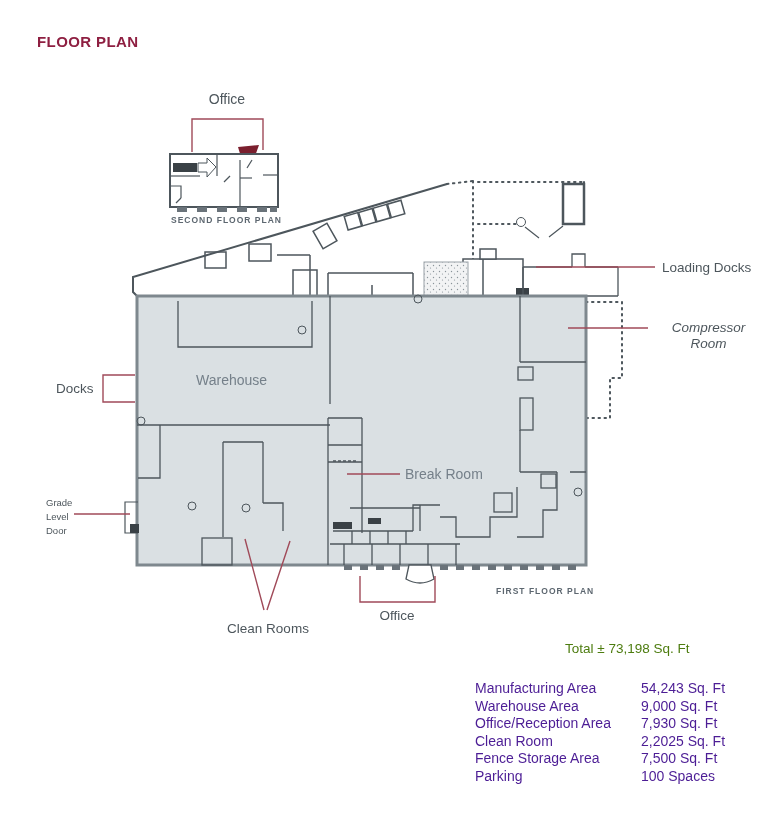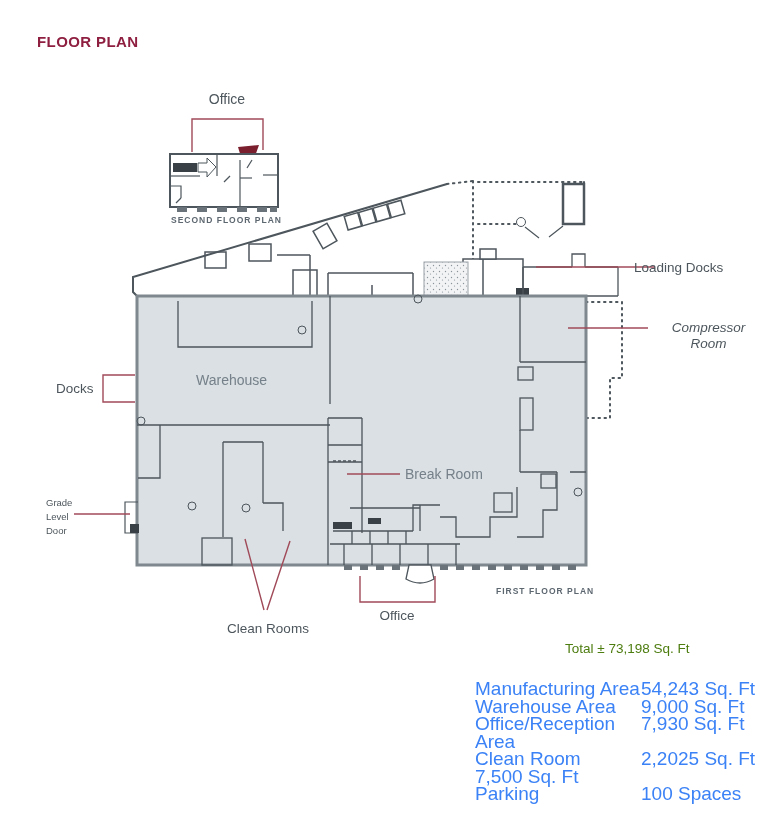--- a/index.html
+++ b/index.html
@@ -6,21 +6,21 @@
   #page{position:relative;width:781px;height:832px;background:#ffffff;overflow:hidden;
         font-family:"Liberation Sans", sans-serif;}
   .abs{position:absolute;}
   .title{color:#8e1f41;font-size:15px;font-weight:bold;letter-spacing:.4px;}
   .lbl{color:#4d565c;font-size:13.5px;}
   .room-lbl{color:#75808a;font-size:14px;}
   .caption{color:#5d6770;font-size:8.5px;font-weight:600;letter-spacing:1px;}
   .small-lbl{color:#4d565c;font-size:9.5px;line-height:14px;}
   .center{text-align:center;}
   .total{color:#4d7c0f;font-size:13.5px;}
-  .area-table{color:#3b82f6;font-size:19px;line-height:17.5px;}
+  .area-table{color:#4c1d95;font-size:14px;line-height:17.5px;}
   .area-row{display:flex;}
   .area-row .a-lbl{width:166px;}
   svg{display:block;}
 </style>
 </head>
 <body>
 
 <div id="page">
 
   <div class="abs title" style="left:37px;top:33px;">FLOOR PLAN</div>
@@ -166,21 +166,21 @@
   </svg>
 
   <div class="abs lbl center" style="left:187px;top:91px;width:80px;font-size:14px;">Office</div>
 
   <div class="abs caption" style="left:171px;top:215px;">SECOND FLOOR PLAN</div>
 
   <div class="abs room-lbl" style="left:196px;top:372px;">Warehouse</div>
 
   <div class="abs room-lbl" style="left:405px;top:466px;">Break Room</div>
 
-  <div class="abs lbl" style="left:634px;top:260px;">Loading Docks</div>
+  <div class="abs lbl" style="left:662px;top:260px;">Loading Docks</div>
 
   <div class="abs lbl center" style="left:657px;top:320px;width:103px;line-height:16px;font-style:italic;">Compressor Room</div>
 
   <div class="abs lbl" style="left:56px;top:381px;">Docks</div>
 
   <div class="abs small-lbl" style="left:46px;top:496px;">
     <div>Grade</div>
     <div>Level</div>
     <div>Door</div>
   </div>
@@ -204,20 +204,21 @@
     </div>
     <div class="area-row">
       <div class="a-lbl">Office/Reception Area</div>
       <div>7,930 Sq. Ft</div>
     </div>
     <div class="area-row">
       <div class="a-lbl">Clean Room</div>
       <div>2,2025 Sq. Ft</div>
     </div>
     <div class="area-row">
+      <div class="a-lbl">Fence Storage Area</div>
       <div>7,500 Sq. Ft</div>
     </div>
     <div class="area-row">
       <div class="a-lbl">Parking</div>
       <div>100 Spaces</div>
     </div>
   </div>
 
 </div>
 

